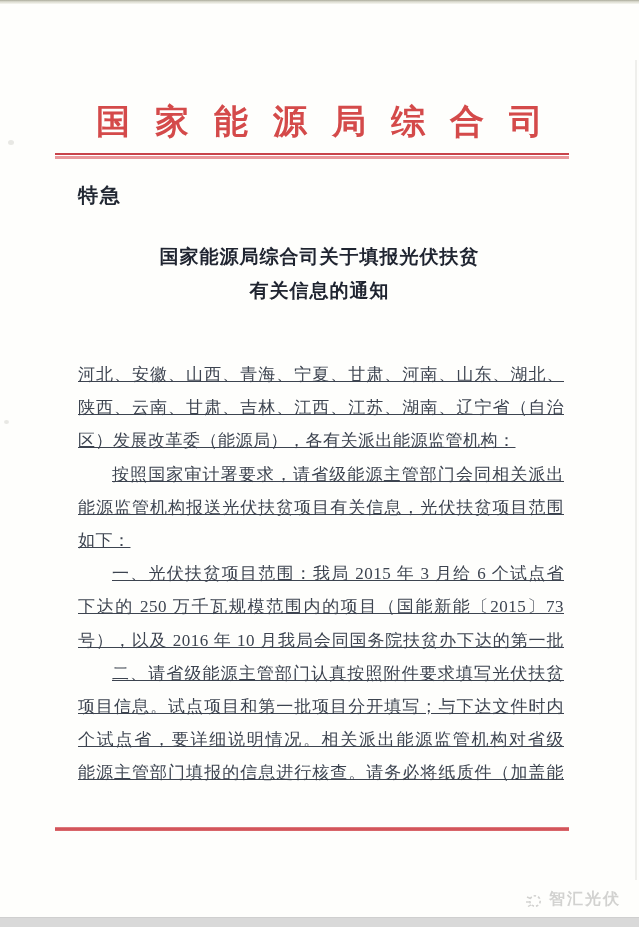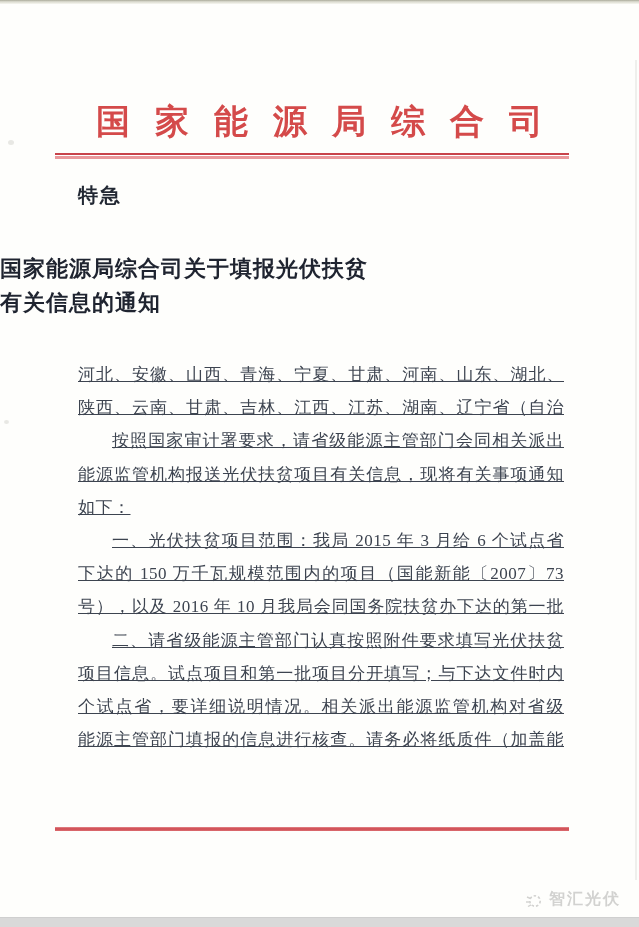--- a/index.html
+++ b/index.html
@@ -64,24 +64,24 @@
     position: absolute;
     top: 182px; left: 78px;
     font-size: 20px;
     font-weight: 700;
     color: #222833;
     letter-spacing: 2px;
   }
 
   .doc-title {
     position: absolute;
-    top: 252px; left: 0;
+    top: 240px; left: 0;
     width: 639px;
-    text-align: left;
-    font-size: 22px;
+    text-align: center;
+    font-size: 19px;
     font-weight: 700;
     color: #1f2430;
     line-height: 34px;
     letter-spacing: 1px;
   }
 
   .document-body {
     position: absolute;
     top: 358px; left: 78px;
     width: 486px;
@@ -132,25 +132,26 @@
   <div class="urgency">特急</div>
 
   <div class="doc-title">
     <div>国家能源局综合司关于填报光伏扶贫</div>
     <div>有关信息的通知</div>
   </div>
 
   <div class="document-body">
       <div class="line stretch">河北、安徽、山西、青海、宁夏、甘肃、河南、山东、湖北、</div>
       <div class="line stretch">陕西、云南、甘肃、吉林、江西、江苏、湖南、辽宁省（自治</div>
+      <div class="line">区）发展改革委（能源局），各有关派出能源监管机构：</div>
       <div class="line indent stretch">按照国家审计署要求，请省级能源主管部门会同相关派出</div>
-      <div class="line stretch">能源监管机构报送光伏扶贫项目有关信息，现将有关事项通知</div>
+      <div class="line stretch">能源监管机构报送光伏扶贫项目有关信息，光伏扶贫项目范围</div>
       <div class="line">如下：</div>
       <div class="line indent stretch">一、光伏扶贫项目范围：我局 2015 年 3 月给 6 个试点省</div>
-      <div class="line stretch">下达的 150 万千瓦规模范围内的项目（国能新能〔2007〕73</div>
+      <div class="line stretch">下达的 250 万千瓦规模范围内的项目（国能新能〔2015〕73</div>
       <div class="line stretch">号），以及 2016 年 10 月我局会同国务院扶贫办下达的第一批</div>
       <div class="line indent stretch">二、请省级能源主管部门认真按照附件要求填写光伏扶贫</div>
       <div class="line stretch">项目信息。试点项目和第一批项目分开填写；与下达文件时内</div>
       <div class="line stretch">个试点省，要详细说明情况。相关派出能源监管机构对省级</div>
       <div class="line stretch">能源主管部门填报的信息进行核查。请务必将纸质件（加盖能</div>
     </div>
 
   <div class="bottom-rule"></div>
 
   <div class="watermark">

